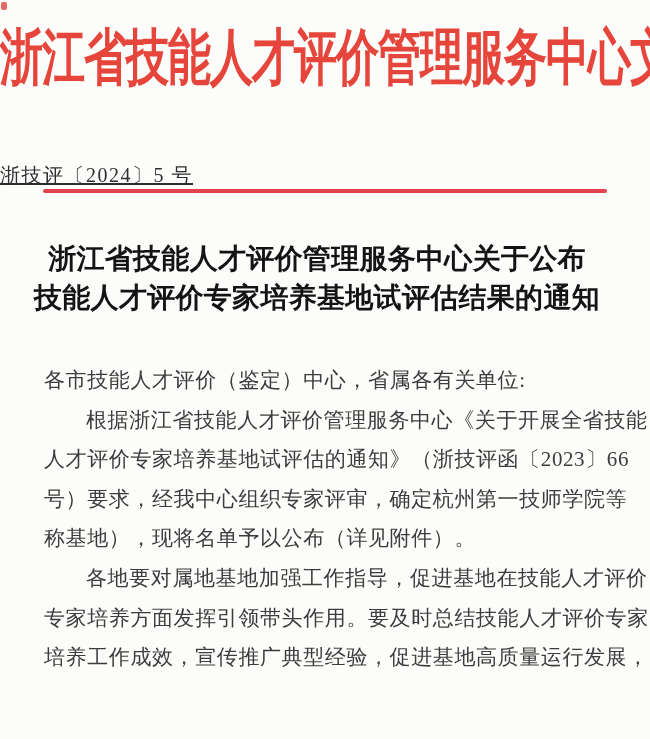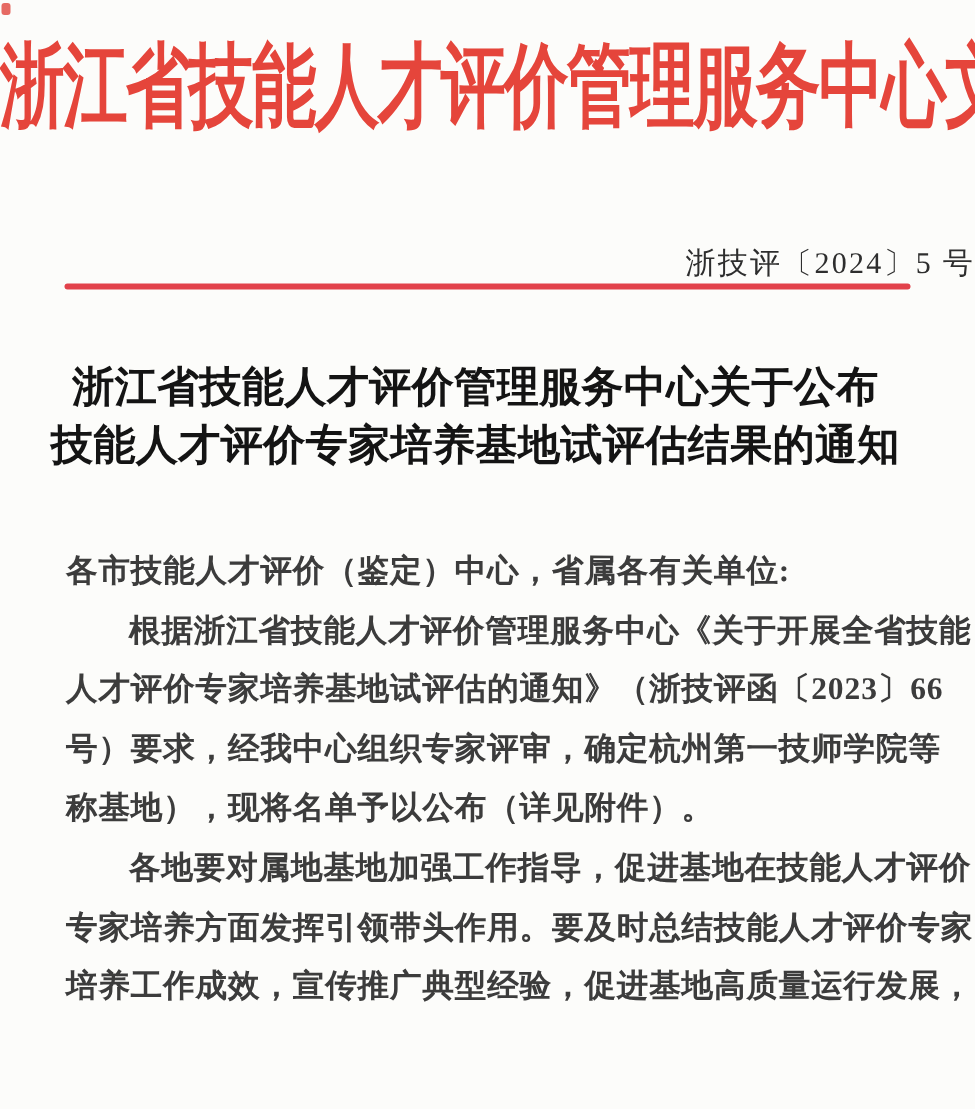--- a/index.html
+++ b/index.html
@@ -29,25 +29,26 @@
     font-weight: 700;
     color: #e5453b;
     letter-spacing: -1px;
     white-space: nowrap;
     transform: scaleY(1.42);
     transform-origin: top center;
   }
   .doc-number {
     position: absolute;
     top: 162px; left: 0; right: 0;
-    text-align: right;
+    text-align: left;
     font-size: 20px;
     color: #2e2e2e;
     letter-spacing: 1.5px;
     white-space: nowrap;
+    text-decoration: underline;
   }
   .red-line {
     position: absolute;
     top: 189px; left: 43px;
     width: 564px; height: 4px;
     background: #e2424b;
     border-radius: 2px;
   }
   .doc-title {
     position: absolute;
@@ -62,21 +63,21 @@
   .doc-body {
     position: absolute;
     top: 361px; left: 44px;
     width: 570px;
     font-size: 21px;
     color: #3c3c3c;
     letter-spacing: 0.6px;
     line-height: 39.6px;
     white-space: nowrap;
   }
-  .doc-body .line { height: 39.6px; font-weight: bold; }
+  .doc-body .line { height: 39.6px; }
   .doc-body .indent { text-indent: 2em; }
 </style>
 </head>
 <body>
 
 <div class="page">
 
   <span class="scan-speck"></span>
 
   <div class="red-header">浙江省技能人才评价管理服务中心文件</div>

